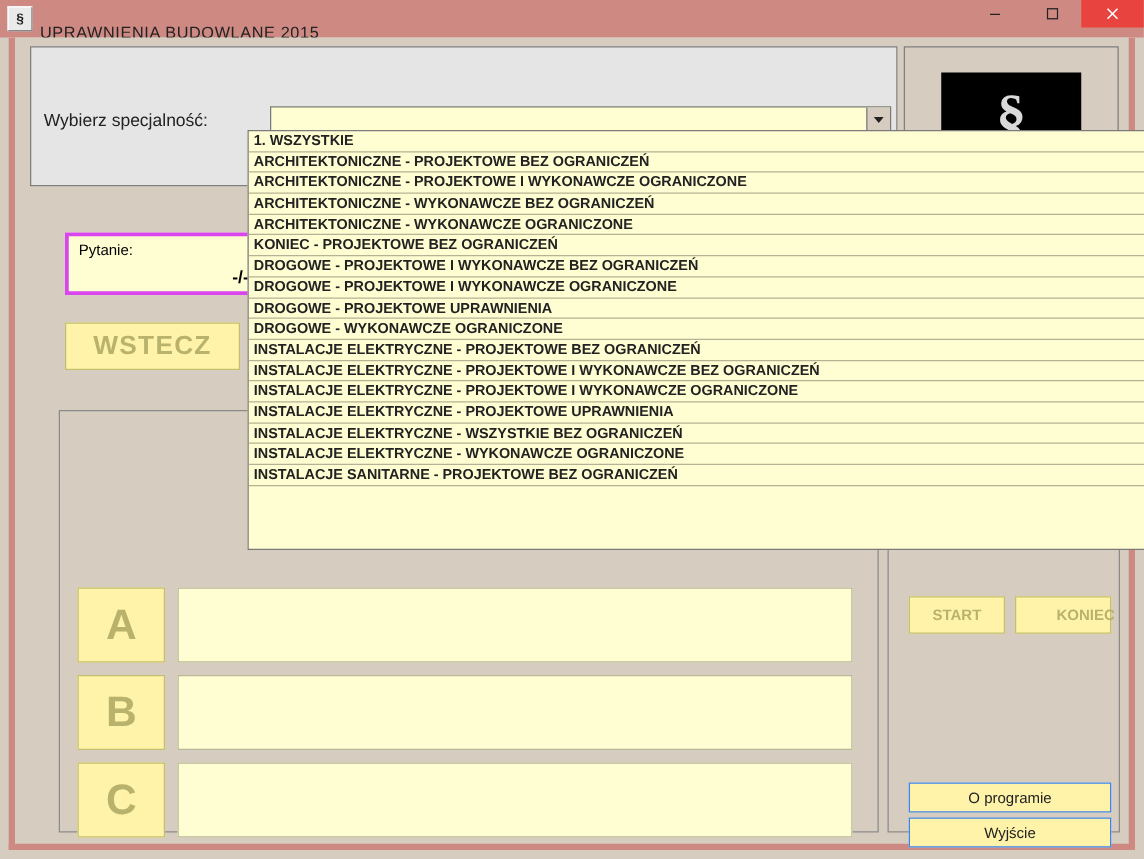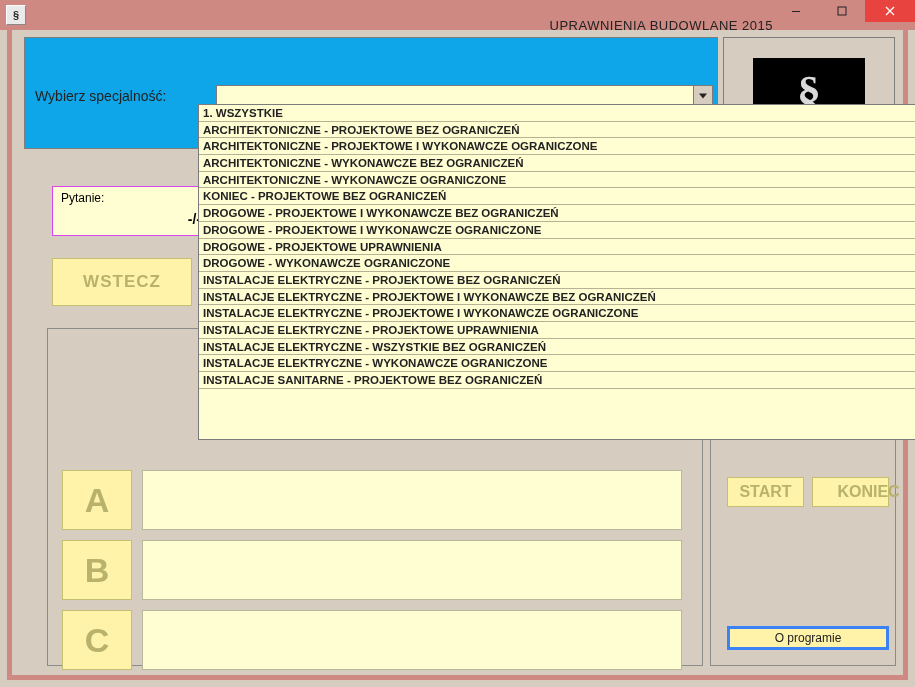--- a/index.html
+++ b/index.html
@@ -24,21 +24,21 @@
     width: 18px; height: 18px;
     margin: 0 6px;
     background: #eaeaea;
     display: flex; align-items: center; justify-content: center;
     font-size: 11px; font-weight: bold; color: #222;
     border-top: 1px solid #fff; border-left: 1px solid #fff;
     border-right: 1px solid #888; border-bottom: 1px solid #888;
   }
   .titlebar .title {
     flex: 1 1 auto;
-    text-align: right;
+    text-align: left;
     font-size: 13px;
     color: #222;
     letter-spacing: .5px;
     margin-top: 21px;
   }
   .titlebar .win-btns {
     display: flex;
     height: 100%;
   }
   .titlebar .win-btn {
@@ -70,21 +70,21 @@
     box-sizing: border-box;
   }
   .client .abs { position: absolute; }
 
   
   .panel-top {
     left: 12px; top: 7px;
     width: 694px; height: 112px;
     border: 1px solid #7e7e7e;
     box-sizing: border-box;
-    background: #0ea5e9;
+    background: #e5e5e5;
   }
   .panel-top .label {
     font-size: 14px;
     color: #222;
     position: absolute;
     left: 10px; top: 50px;
   }
   .combo {
     position: absolute;
     left: 191px; top: 47px;
@@ -125,42 +125,42 @@
     font-size: 48px;
     font-weight: bold;
     font-family: Georgia, serif;
   }
 
   
   .q-count {
     left: 40px; top: 156px;
     width: 160px; height: 50px;
     background: #fffdd2;
-    border: 1px solid #d946ef;
+    border: 3px solid #d946ef;
     box-sizing: border-box;
     padding: 4px 8px;
     font-size: 12px;
   }
   .q-count .val {
     position: absolute;
     right: 10px; top: 24px;
     font-size: 14px;
     font-weight: bold;
   }
 
   
   .btn-wstecz {
     left: 40px; top: 228px;
-    width: 140px; height: 48px;
+    width: 140px; height: 38px;
     background: #fef3a8;
     border: 1px solid #c4c06f;
     box-sizing: border-box;
     color: #b9b26d;
     font-weight: bold;
-    font-size: 17px;
+    font-size: 21px;
     letter-spacing: 1px;
     display:flex; align-items:center; justify-content:center;
   }
 
   
   .outer-frame {
     left: 35px; top: 298px;
     width: 656px; height: 338px;
     border: 1px solid #8b8b8b;
     box-sizing: border-box;
@@ -196,29 +196,29 @@
     border: 1px solid #8b8b8b;
     box-sizing: border-box;
   }
   .small-btn {
     width: 77px; height: 30px;
     background: #fef3a8;
     border: 1px solid #c4c06f;
     box-sizing: border-box;
     color: #b9b26d;
     font-weight: bold;
-    font-size: 16px;
+    font-size: 12px;
     display:flex; align-items:center; justify-content:center;
   }
   .btn-start  { left: 715px; top: 447px; }
   .btn-koniec { left: 800px; top: 447px; padding-left: 36px; }
   .wide-btn {
     width: 162px; height: 24px;
     background: #fef3a8;
-    border: 3px solid #3b82f6;
+    border: 1px solid #3b82f6;
     box-sizing: border-box;
     font-size: 12px;
     display:flex; align-items:center; justify-content:center;
     color: #222;
   }
   .btn-about { left: 715px; top: 596px; }
   .btn-exit  { left: 715px; top: 624px; }
 
   
   .dropdown-list {
@@ -332,20 +332,21 @@
   <div class="abs ans-text txt-a"></div>
   <div class="abs ans-btn row-b">B</div>
   <div class="abs ans-text txt-b"></div>
   <div class="abs ans-btn row-c">C</div>
   <div class="abs ans-text txt-c"></div>
 
   <div class="abs small-btn btn-start">START</div>
   <div class="abs small-btn btn-koniec">KONIEC</div>
 
   <div class="abs wide-btn btn-about">O programie</div>
+  <div class="abs wide-btn btn-exit">Wyjście</div>
 </div>
 
 <div class="dropdown-list">
   <div class="items">
     <div class="item">1. WSZYSTKIE</div>
     <div class="item">ARCHITEKTONICZNE - PROJEKTOWE BEZ OGRANICZEŃ</div>
     <div class="item">ARCHITEKTONICZNE - PROJEKTOWE I WYKONAWCZE OGRANICZONE</div>
     <div class="item">ARCHITEKTONICZNE - WYKONAWCZE BEZ OGRANICZEŃ</div>
     <div class="item">ARCHITEKTONICZNE - WYKONAWCZE OGRANICZONE</div>
     <div class="item">KONIEC - PROJEKTOWE BEZ OGRANICZEŃ</div>

